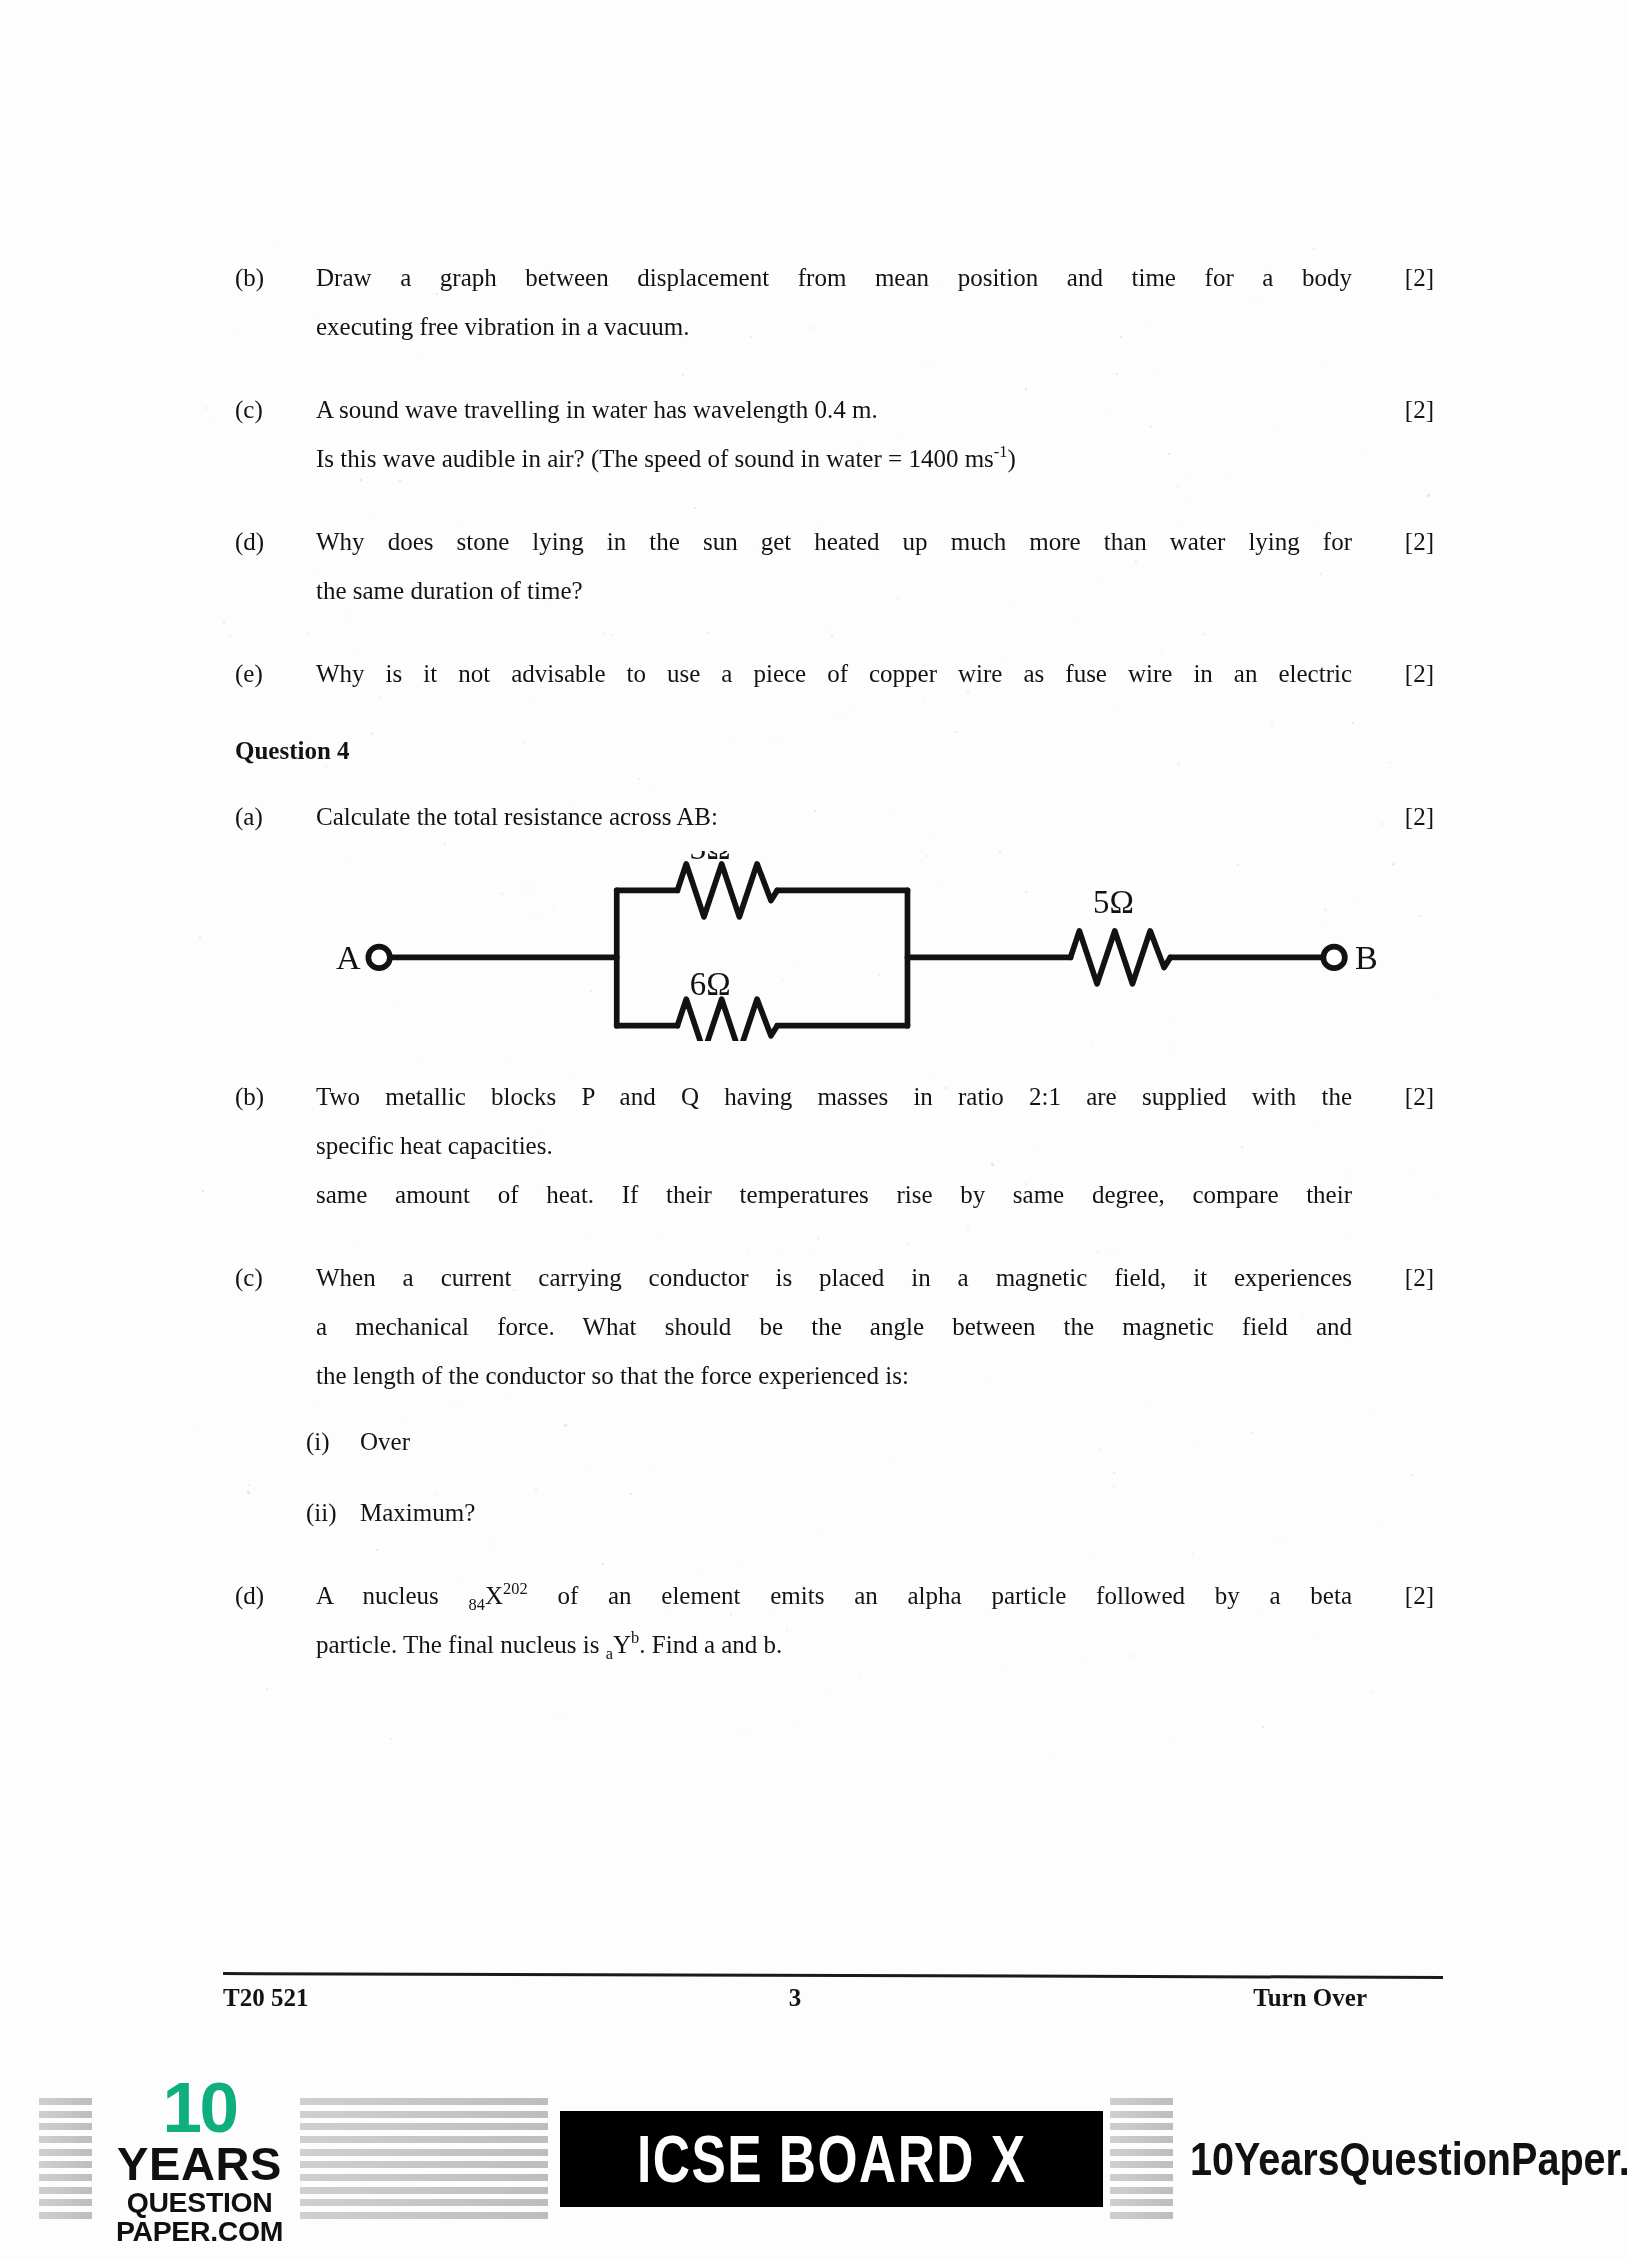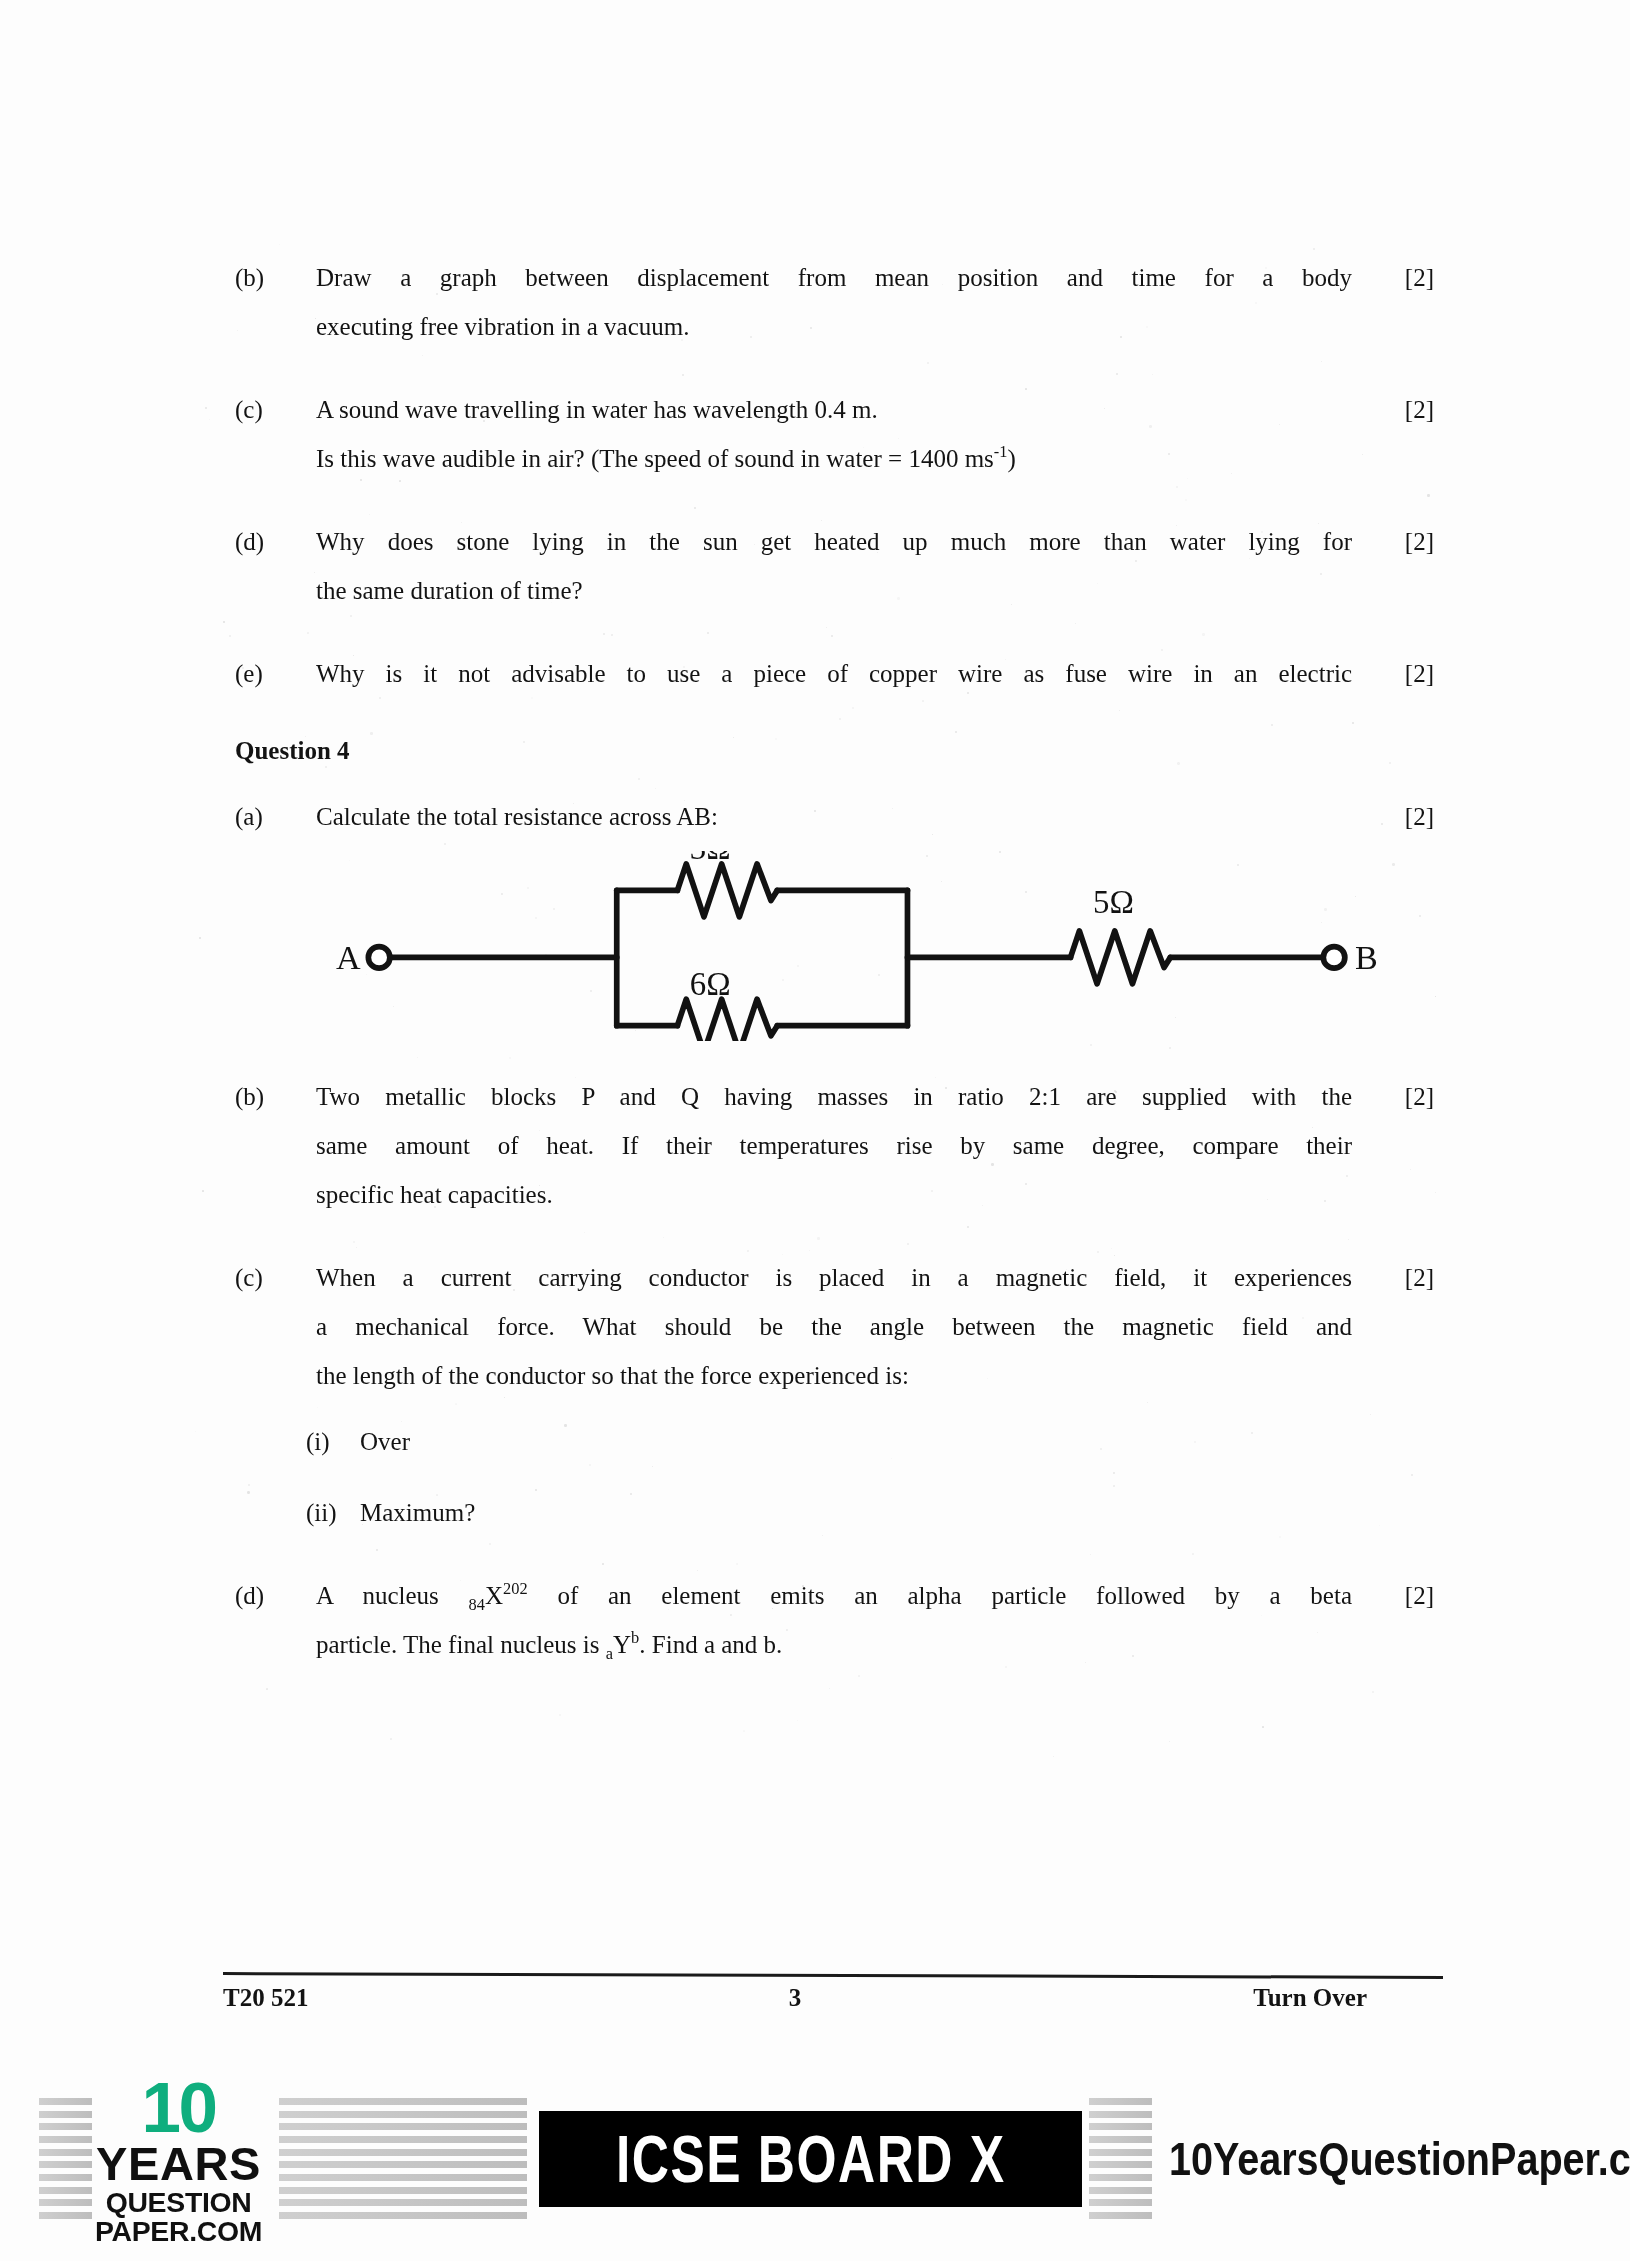--- a/index.html
+++ b/index.html
@@ -164,21 +164,21 @@
     background: linear-gradient(90deg, #cfcfcf, #bdbdbd);
   }
   #stripes-left  { margin-left: 39px; }
   #stripes-left span  { width: 53px; }
   #stripes-mid   { margin-left: 16.4px; }
   #stripes-mid span   { width: 248px; }
   #stripes-right { margin-left: 7.6px; }
   #stripes-right span { width: 63px; }
 
   #logo {
-    margin-left: 3px;
+    margin-left: 24px;
     text-align: center;
     line-height: 1;
   }
   #logo .ten {
     font-family: "Liberation Sans", "DejaVu Sans", sans-serif;
     font-weight: bold;
     font-size: 71px;
     color: #0fae7e;
     letter-spacing: -2.5px;
     display: block;
@@ -563,22 +563,22 @@
         <text id="lbl-r3" x="752" y="12" text-anchor="middle" font-family="Liberation Serif, serif" font-size="52" fill="#121212">3Ω</text>
         <text id="lbl-r6" x="752" y="228" text-anchor="middle" font-family="Liberation Serif, serif" font-size="52" fill="#121212">6Ω</text>
         <text id="lbl-r5" x="1390" y="98" text-anchor="middle" font-family="Liberation Serif, serif" font-size="52" fill="#121212">5Ω</text>
       </svg>
     </div>
 
     <div class="qa-row">
       <div class="qa-label">(b)</div>
       <div class="qa-body">
         <div class="qa-line stretch">Two metallic blocks P and Q having masses in ratio 2:1 are supplied with the</div>
+        <div class="qa-line last">specific heat capacities.</div>
         <div class="qa-line stretch">same amount of heat. If their temperatures rise by same degree, compare their</div>
-        <div class="qa-line last">specific heat capacities.</div>
       </div>
       <div class="qa-marks">[2]</div>
     </div>
 
     <div class="qa-row" style="margin-bottom:19px;">
       <div class="qa-label">(c)</div>
       <div class="qa-body">
         <div class="qa-line stretch">When a current carrying conductor is placed in a magnetic field, it experiences</div>
         <div class="qa-line stretch">a mechanical force. What should be the angle between the magnetic field and</div>
         <div class="qa-line last">the length of the conductor so that the force experienced is:</div>

